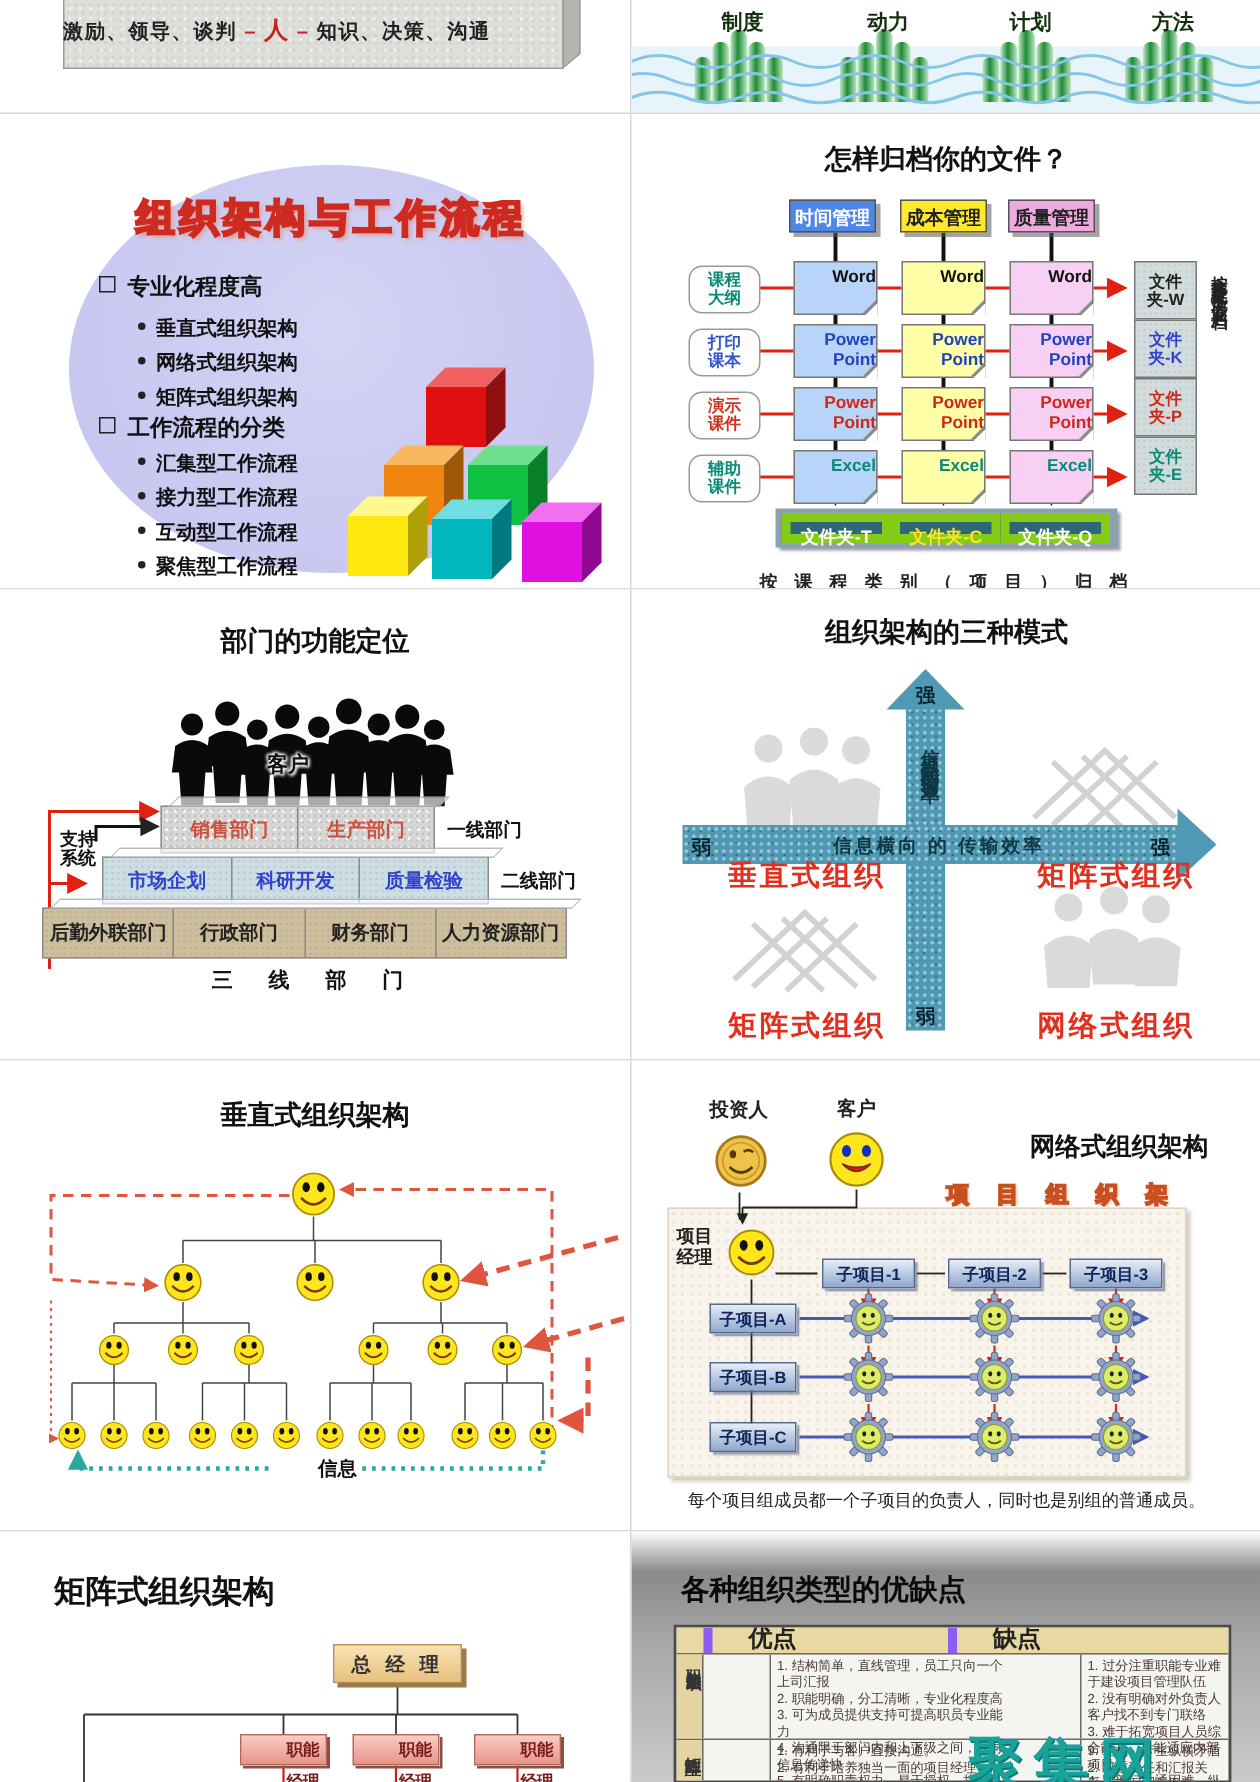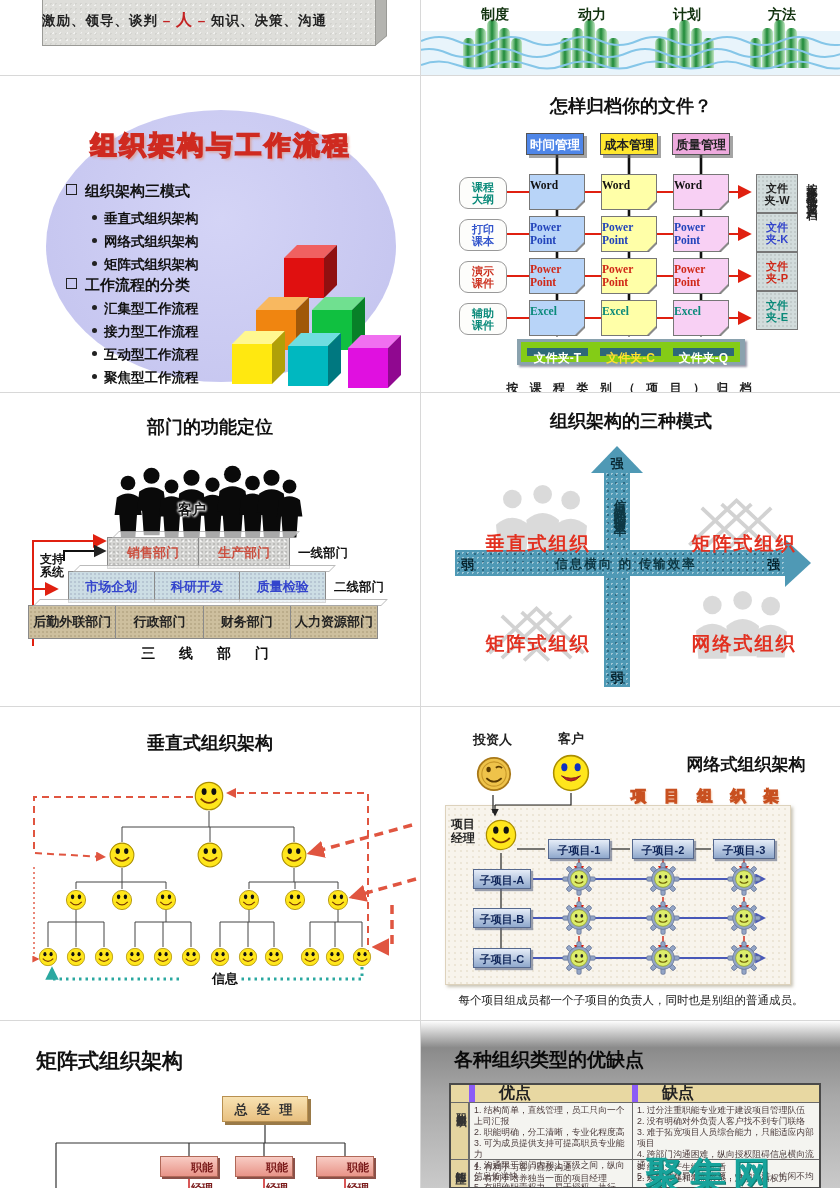--- a/index.html
+++ b/index.html
@@ -27,22 +27,22 @@
   .b-dot{display:inline-block;width:5px;height:5px;border-radius:50%;background:#222;margin-right:7px;vertical-align:3px;}
   .s3-sec{position:absolute;left:66px;font-weight:bold;font-size:15px;color:#111;}
   .s3-item{position:absolute;left:92px;font-weight:bold;font-size:13.5px;color:#111;}
   
   .s4-title{position:absolute;left:0;top:18px;width:420px;text-align:center;font-weight:bold;font-size:18px;color:#111;}
   .s4-head{position:absolute;top:57px;height:22px;line-height:22px;text-align:center;font-weight:bold;font-size:12.5px;
     box-shadow:3px 3px 0 rgba(90,90,90,.55);border:1px solid #555;box-sizing:border-box;}
   .s4-rl{position:absolute;left:38px;width:46px;height:30px;border:1px solid #999;border-radius:9px;background:#fdfdfb;
     display:flex;align-items:center;justify-content:center;font-weight:bold;font-size:11px;line-height:12px;}
   .s4-rl span{width:26px;text-align:center;}
-  .s4-cell{position:absolute;width:56px;height:36px;border:1px solid #777;box-sizing:border-box;text-align:left;
-    font-family:Liberation Serif, serif;font-weight:bold;font-size:11.5px;line-height:13px;padding-top:4px;}
+  .s4-cell{position:absolute;width:56px;height:36px;border:1px solid #777;box-sizing:border-box;text-align:right;
+    font-family:Liberation Sans, sans-serif;font-weight:bold;font-size:11.5px;line-height:13px;padding-top:4px;}
   .s4-cell::before{content:"";position:absolute;right:0;bottom:0;border-style:solid;border-width:0 0 9px 9px;border-color:transparent transparent #8a8a8a transparent;}
   .s4-cell::after{content:"";position:absolute;right:-1px;bottom:-1px;border-style:solid;border-width:0 0 8px 8px;border-color:transparent transparent #fff transparent;}
   .s4-folder{position:absolute;left:335px;width:42px;height:39px;border:1px solid #777;box-sizing:border-box;
     background:#d2dcdc;background-image:radial-gradient(rgba(0,0,0,.08) 1px,transparent 1px);background-size:4px 4px;
     display:flex;align-items:center;justify-content:center;font-weight:bold;font-size:11px;line-height:12px;}
   .s4-folder span{width:30px;text-align:center;}
   .s4-vcap{position:absolute;left:383px;top:98px;height:215px;writing-mode:vertical-rl;text-orientation:upright;
     font-size:11px;font-weight:bold;color:#222;letter-spacing:2px;}
   .s4-barback{position:absolute;left:96px;top:263px;width:228px;height:26px;background:#8aa2ae;box-shadow:2px 2px 2px #99a;}
   .s4-barseg{position:absolute;top:266px;height:20px;line-height:20px;background:#2e6878;text-align:center;font-weight:bold;font-size:12px;color:#fff;border:6px solid #84cc16;box-sizing:border-box;}
@@ -64,21 +64,21 @@
   
   .s6-title{position:absolute;left:0;top:16px;width:420px;text-align:center;font-weight:bold;font-size:18px;color:#111;}
   .axis{background-color:#4f99b5;background-image:radial-gradient(rgba(255,255,255,.45) 1px,transparent 1px),radial-gradient(rgba(0,40,60,.4) 1px,transparent 1px);background-size:5px 5px,8px 8px;}
   .s6-vbar{position:absolute;left:183px;top:78px;width:26px;height:216px;}
   .s6-vhead{position:absolute;left:170px;top:53px;width:0;height:0;border-left:26px solid transparent;border-right:26px solid transparent;border-bottom:27px solid #4f99b5;}
   .s6-hbar{position:absolute;left:34px;top:157px;width:332px;height:26px;}
   .s6-hhead{position:absolute;left:364px;top:146px;width:0;height:0;border-top:24px solid transparent;border-bottom:24px solid transparent;border-left:26px solid #4f99b5;}
   .s6-sw{position:absolute;font-weight:bold;font-size:13px;color:#07242e;}
   .s6-hl{position:absolute;left:80px;top:163px;width:250px;text-align:center;font-weight:bold;font-size:12.5px;letter-spacing:2px;color:#0e3844;}
   .s6-vl{position:absolute;left:190px;top:96px;writing-mode:vertical-rl;text-orientation:upright;font-weight:bold;font-size:12.5px;letter-spacing:3px;color:#0e3844;}
-  .s6-q{position:absolute;width:170px;text-align:center;font-weight:bold;font-size:19px;letter-spacing:2px;color:#e23020;}
+  .s6-q{position:absolute;width:170px;text-align:center;font-weight:bold;font-size:19px;letter-spacing:2px;color:#e23020;margin-top:40px;}
   
   .s7-title{position:absolute;left:0;top:24px;width:420px;text-align:center;font-weight:bold;font-size:18px;color:#111;}
   .s7-info{position:absolute;left:182px;top:263px;width:56px;text-align:right;font-weight:bold;font-size:13px;color:#111;background:#fff;}
   
   .s8-title{position:absolute;left:240px;top:46px;width:170px;text-align:center;font-weight:bold;font-size:17px;color:#111;}
   .s8-lab{position:absolute;font-weight:bold;font-size:13px;color:#222;}
   .s8-head{position:absolute;left:210px;top:80px;width:160px;font-weight:bold;font-size:15px;letter-spacing:7px;
     color:#fdeed8;-webkit-text-stroke:1.2px #c85020;text-shadow:1px 1px 2px #e8a070;}
   .s8-panel{position:absolute;left:24px;top:98px;width:344px;height:178px;background:#f8f4ec;border:1px solid #ddd2bc;
     box-shadow:2px 2px 3px rgba(150,140,110,.5);background-image:radial-gradient(rgba(200,185,150,.25) 1px,transparent 1px);background-size:6px 6px;}
@@ -91,21 +91,21 @@
   .s9-gm{position:absolute;left:222px;top:75px;width:86px;height:26px;line-height:26px;text-align:center;font-weight:bold;font-size:13px;letter-spacing:3px;color:#333;
     background:linear-gradient(180deg,#f8e2b2,#e8c080);border:1px solid #b89050;box-shadow:3px 3px 0 #9a7a48;box-sizing:border-box;}
   .s9-fm{position:absolute;top:135px;width:58px;height:21px;line-height:21px;text-align:center;font-weight:bold;font-size:11px;color:#7a1a1a;
     background:linear-gradient(180deg,#f8ccc4,#e89488);border:1px solid #b06858;box-shadow:2px 2px 0 #8a5048;box-sizing:border-box;padding-left:26px;}
   
   .s10-bg{background:linear-gradient(180deg,#fdfdfd 0%,#8a8a8a 16%,#a8a8a8 45%,#cacaca 100%);}
   .s10-title{position:absolute;left:33px;top:26px;font-weight:bold;font-size:19px;color:#0a0a0a;}
   .s10-table{position:absolute;left:28px;top:62px;width:372px;height:106px;border:2px solid #4a4a4a;box-sizing:border-box;overflow:hidden;background:#f4f4f0;}
   .s10-hrow{display:flex;height:17px;background:#e8d8a2;border-bottom:1px solid #6a6a6a;}
   .s10-hc{font-weight:bold;font-size:16px;color:#222;line-height:16px;padding-left:24px;box-sizing:border-box;border-left:6px solid #8b5cf6;}
-  .s10-row{display:flex;border-bottom:1px solid #6a6a6a;}
+  .s10-row{display:flex;border-bottom:1px solid #6a6a6a;gap:44px;}
   .s10-vl{width:18px;background:#e4d4a0;border-right:1px solid #6a6a6a;writing-mode:vertical-rl;text-orientation:upright;
     font-weight:bold;font-size:10px;letter-spacing:1px;color:#333;text-align:left;padding-top:2px;box-sizing:border-box;}
   .s10-cell{font-size:8.8px;line-height:11px;color:#4a3a3a;padding:2px 4px;box-sizing:border-box;border-left:1px solid #6a6a6a;}
   .wm{position:absolute;left:224px;top:130px;font-weight:bold;font-size:37px;letter-spacing:7px;color:#17a39b;text-shadow:1px 1px 0 #0c7a70;z-index:6;}
 </style>
 </head>
 <body>
 
 <svg width="0" height="0" style="position:absolute" aria-hidden="true">
   <defs>
@@ -240,21 +240,21 @@
         <path d="M0 10 Q 18 2 36 10 T 72 10 T 108 10 T 144 10 T 180 10 T 216 10 T 252 10 T 288 10 T 324 10 T 360 10 T 396 10 T 432 10"></path>
         <path d="M-10 22 Q 8 14 26 22 T 62 22 T 98 22 T 134 22 T 170 22 T 206 22 T 242 22 T 278 22 T 314 22 T 350 22 T 386 22 T 422 22"></path>
         <path d="M0 34 Q 18 27 36 34 T 72 34 T 108 34 T 144 34 T 180 34 T 216 34 T 252 34 T 288 34 T 324 34 T 360 34 T 396 34 T 432 34"></path>
       </g>
     </svg>
   </div>
 
   <div class="cell bb" style="left:0;top:76px;width:420px;height:317px">
     <div class="ellipse"></div>
     <div class="s3-title">组织架构与工作流程</div>
-    <div class="s3-sec" style="top:106px"><span class="b-sq"></span><span>组织架构三模式</span></div>
+    <div class="s3-sec" style="top:106px"><span class="b-sq"></span><span>专业化程度高</span></div>
     <div class="s3-item" style="top:134px"><span class="b-dot"></span><span>垂直式组织架构</span></div>
     <div class="s3-item" style="top:157px"><span class="b-dot"></span><span>网络式组织架构</span></div>
     <div class="s3-item" style="top:180px"><span class="b-dot"></span><span>矩阵式组织架构</span></div>
     <div class="s3-sec" style="top:200px"><span class="b-sq"></span><span>工作流程的分类</span></div>
     <div class="s3-item" style="top:224px"><span class="b-dot"></span><span>汇集型工作流程</span></div>
     <div class="s3-item" style="top:247px"><span class="b-dot"></span><span>接力型工作流程</span></div>
     <div class="s3-item" style="top:270px"><span class="b-dot"></span><span>互动型工作流程</span></div>
     <div class="s3-item" style="top:293px"><span class="b-dot"></span><span>聚焦型工作流程</span></div>
     <svg width="192" height="150" viewBox="0 0 192 150" style="position:absolute;left:222px;top:164px">
 

